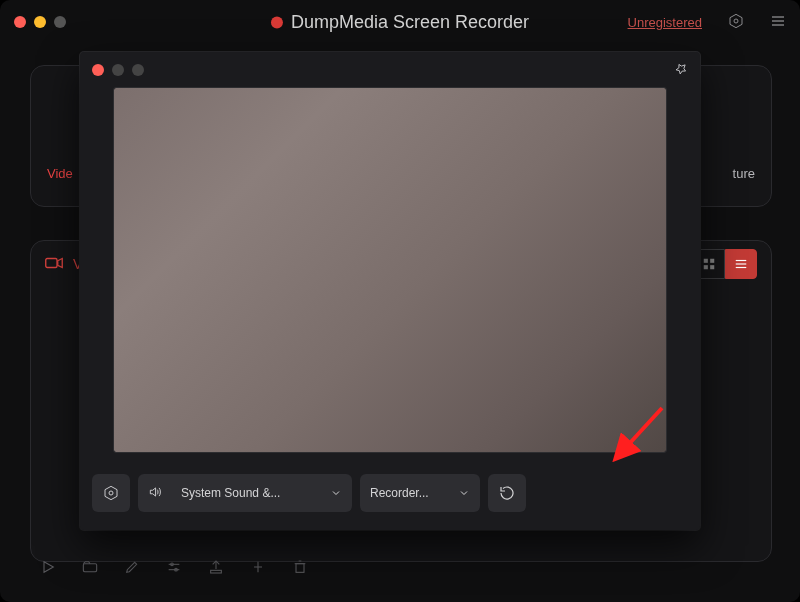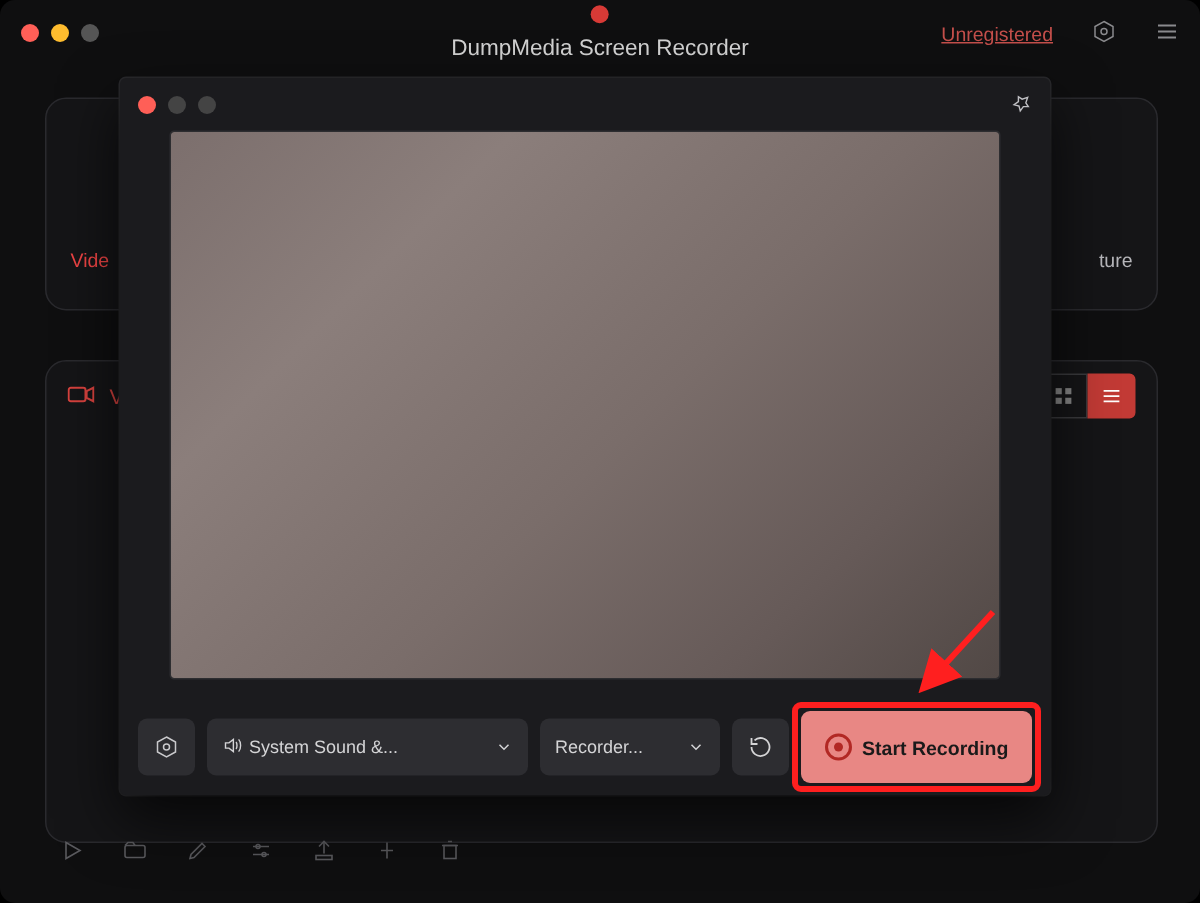--- a/index.html
+++ b/index.html
@@ -41,22 +41,21 @@
   .tl-min   { background: #febc2e; }
   .tl-zoom  { background: #555; }
   .title-center {
     position: absolute;
     left: 50%; top: 50%;
     transform: translate(-50%, -50%);
     display: flex;
     align-items: center;
     gap: 8px;
     color: #d2d2d2;
-    font-size: 15px;
-    flex-direction: column;
+    font-size: 18px;
   }
   .rec-dot {
     width: 12px; height: 12px; border-radius: 50%;
     background: #d83a36;
     display: inline-block;
   }
   .title-right {
     margin-left: auto;
     display: flex;
     align-items: center;
@@ -184,21 +183,21 @@
     height: 38px;
     background: #2d2d31;
     border-radius: 6px;
     display: flex;
     align-items: center;
     padding: 0 10px;
     color: #d4d4d6;
     font-size: 12px;
   }
   .ctrl.sq { width: 38px; justify-content: center; padding: 0; }
-  .ctrl.drop { gap: 4px; }
+  .ctrl.drop { gap: 19px; }
   .ctrl .chev { margin-left: auto; }
   .ctrl-audio { width: 194px; }
   .ctrl-cam   { width: 100px; }
   .ctrl-refresh { width: 38px; justify-content: center; padding: 0; }
   .start-btn {
     position: relative;
     flex: 1;
     min-width: 128px;
     height: 48px;
     display: flex;
@@ -408,25 +407,20 @@
         </span>
       </div>
 
       <div class="ctrl ctrl-refresh">
         <svg width="16" height="16" viewBox="0 0 24 24" fill="none" stroke="#d4d4d6" stroke-width="1.8">
           <path d="M3 12a9 9 0 1 0 3-6.7"></path>
           <polyline points="3 3 3 9 9 9"></polyline>
         </svg>
       </div>
 
-      <div class="start-btn">
-        <div class="start-hl"></div>
-        <span class="inner-rec"></span>
-        <span>Start Recording</span>
-      </div>
 
     </div>
   </div>
 
   <svg class="arrow" width="70" height="70" viewBox="0 0 70 70">
     <defs>
       <marker id="ah" viewBox="0 0 10 10" refX="7" refY="5" markerWidth="7" markerHeight="7" orient="auto-start-reverse">
         <path d="M 0 0 L 10 5 L 0 10 z" fill="#ff1f1f"></path>
       </marker>
     </defs>

